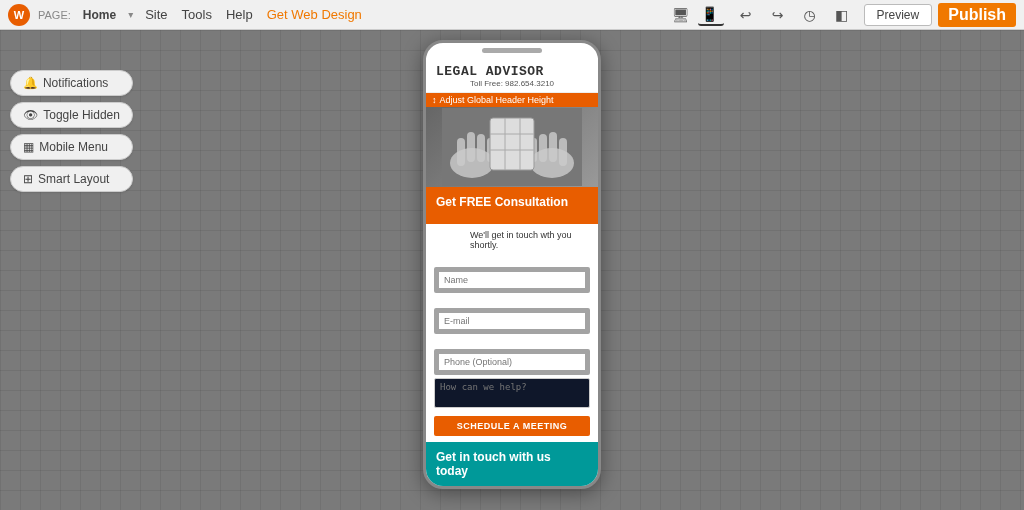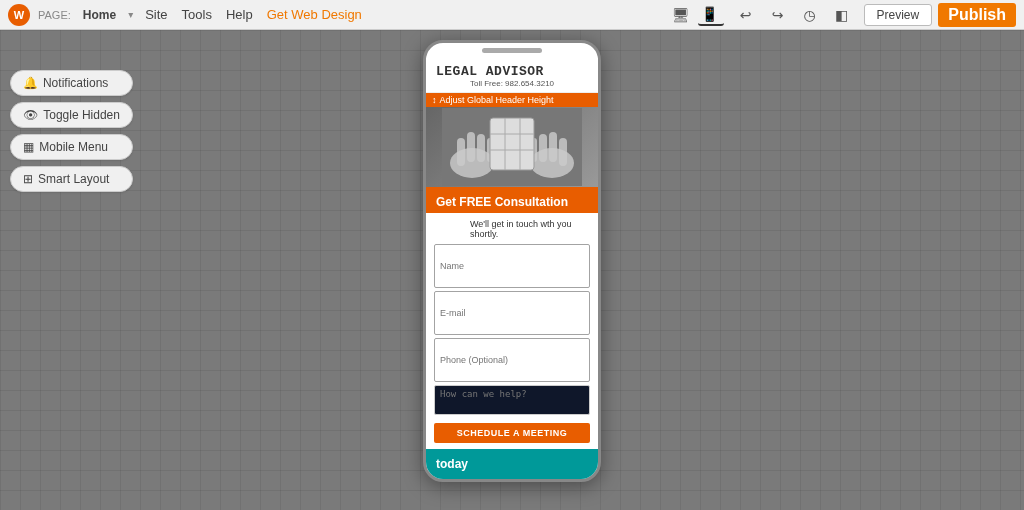--- a/index.html
+++ b/index.html
@@ -183,47 +183,48 @@
       width: 100%;
       height: 100%;
       background: linear-gradient(135deg, #666 0%, #999 100%);
       position: relative;
       display: flex; align-items: center; justify-content: center;
     }
 
     
     .consultation-section {
       background: #e85d00;
-      padding: 8px 10px 4px;
+      padding: 8px 10px 15px;
       color: white;
     }
     .consultation-title {
       font-size: 12px;
       font-weight: bold;
     }
     .consultation-body {
       background: white;
       padding: 6px 8px;
       margin-top: 0;
     }
     .consult-desc {
       font-size: 9px;
       color: #333;
       margin-bottom: 5px;
       margin-left: 36px;
     }
     .form-input {
       width: 100%;
-      border: 1px solid #a3a3a3;
+      border: 5px solid #a3a3a3;
       border-radius: 2px;
-      padding: 16px 5px;
+      padding: 3px 5px;
       font-size: 9px;
       color: #999;
       margin-bottom: 3px;
       background: white;
+      margin-top: 12px;
     }
     .form-textarea {
       width: 100%;
       border: 1px solid #ccc;
       border-radius: 2px;
       padding: 3px 5px;
       font-size: 9px;
       color: #999;
       height: 30px;
       resize: none;
@@ -360,17 +361,18 @@
     <div class="consultation-body">
       <div class="consult-desc">We'll get in touch wth you shortly.</div>
       <input class="form-input" type="text" placeholder="Name" style="">
       <input class="form-input" type="text" placeholder="E-mail" style="">
       <input class="form-input" type="text" placeholder="Phone (Optional)" style="">
       <textarea class="form-textarea" placeholder="How can we help?" style=""></textarea>
       <button class="schedule-btn">SCHEDULE A MEETING</button>
     </div>
 
     <div class="get-in-touch">
+      <div>Get in touch with us</div>
       <div>today</div>
     </div>
 
   </div>
 </div>
 
 </body></html>

